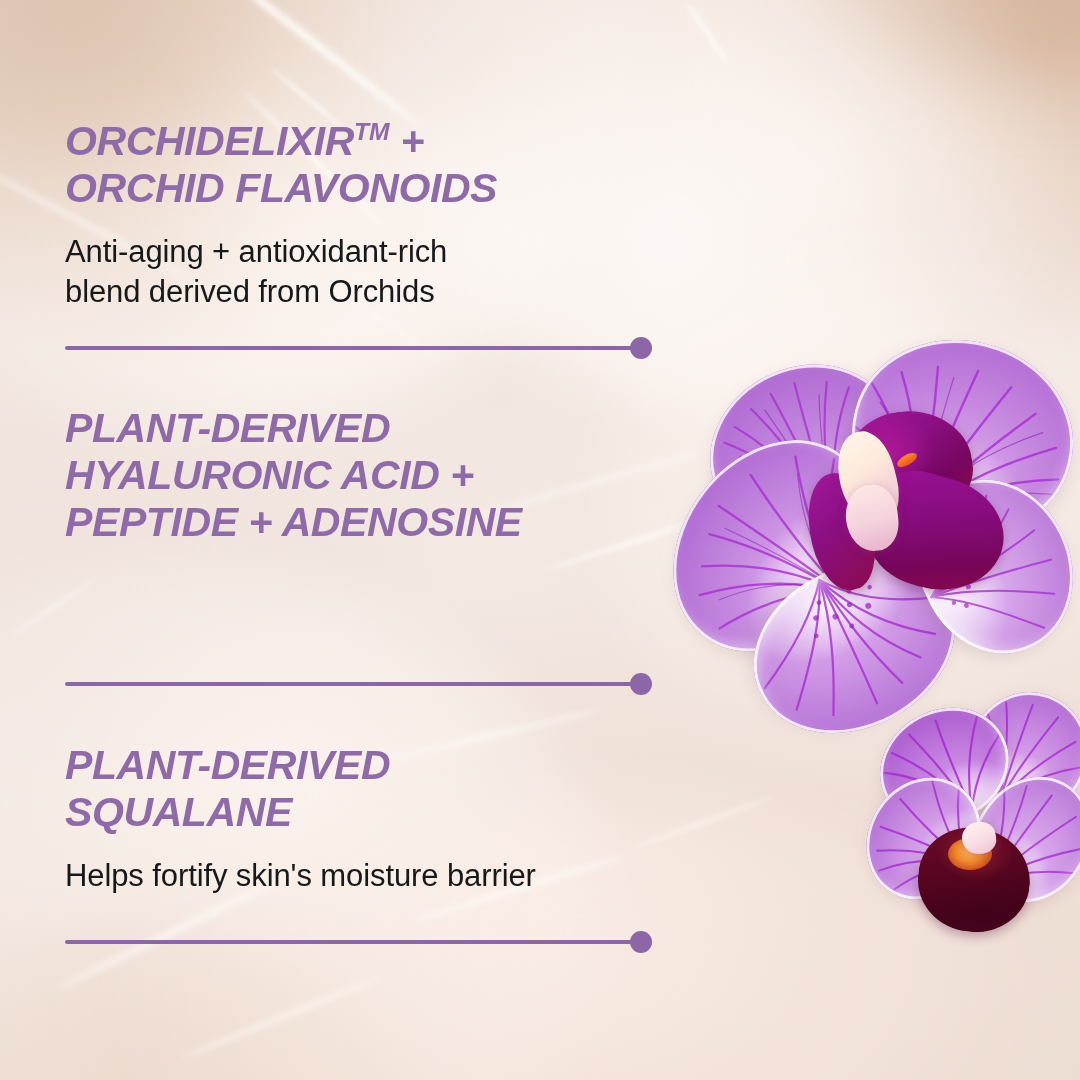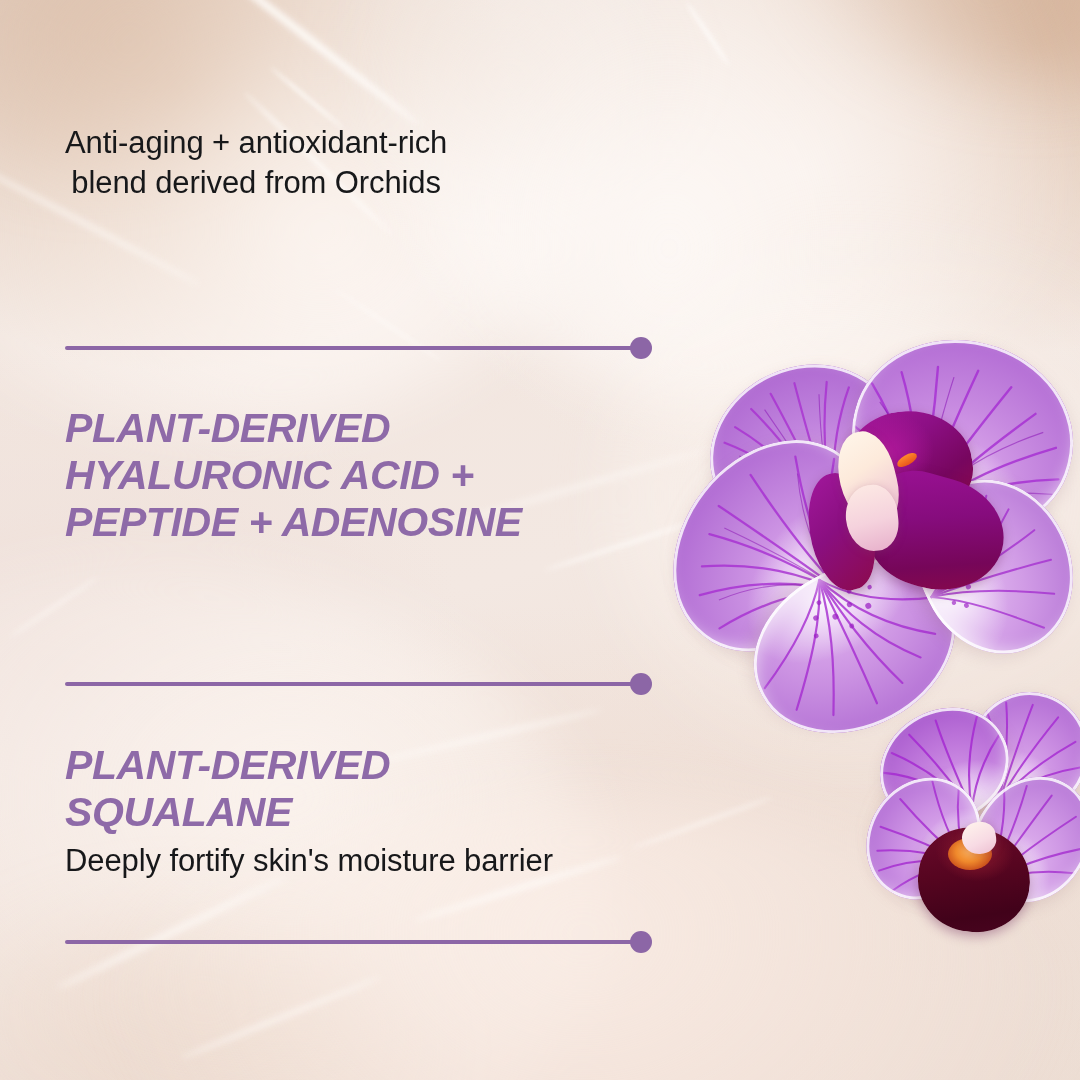--- a/index.html
+++ b/index.html
@@ -97,22 +97,21 @@
     line-height:0;
     letter-spacing:0;
   }
   .desc {
     color:#17181a;
     font-size:31px;
     line-height:40px;
     letter-spacing:-0.1px;
     font-weight:350;
     white-space:pre-line;
-    margin-top:5px;
-    text-align:center;
+    margin-top:20px;
   }
 
   .divider { position:absolute; left:65px; width:583px; height:14px; }
   .divider .line {
     position:absolute; left:0; top:5px; width:100%; height:4px;
     background:#8c66a6; border-radius:2px;
   }
   .divider .dot {
     position:absolute; right:-4px; top:-4px; width:22px; height:22px;
     background:#8c66a6; border-radius:50%;
@@ -450,20 +449,22 @@
                 linear-gradient(165deg, #6d0a2c 0%, #560520 44%, #41021a 78%, #4a0420 100%);"></div>
   <div class="anther" style="left:96px; top:146px; width:44px; height:32px; border-radius:50%;
               background:radial-gradient(ellipse at 48% 42%, #ffb45c 0%, #f08a2c 40%, #c4471a 78%, #8c2414 100%);"></div>
   <div class="column" style="left:110px; top:130px; width:34px; height:32px; transform:rotate(-8deg);
               background:linear-gradient(160deg,#fff4ec 0%,#f8dbe4 60%,#edc0d2 100%);"></div>
 </div>
 
 <div class="content">
 
   <div class="block b1">
+    <div class="headline"><span>ORCHIDELIXIR</span><sup>TM</sup><span> +
+ORCHID FLAVONOIDS</span></div>
     <div class="desc">Anti-aging + antioxidant-rich
 blend derived from Orchids</div>
   </div>
 
   <div class="divider d1">
     <div class="line"></div>
     <div class="dot"></div>
   </div>
 
   <div class="block b2">
@@ -473,21 +474,21 @@
   </div>
 
   <div class="divider d2">
     <div class="line"></div>
     <div class="dot"></div>
   </div>
 
   <div class="block b3">
     <div class="headline">PLANT-DERIVED
 SQUALANE</div>
-    <div class="desc">Deeply fortify skin's moisture barrier</div>
+    <div class="desc">Helps fortify skin's moisture barrier</div>
   </div>
 
   <div class="divider d3">
     <div class="line"></div>
     <div class="dot"></div>
   </div>
 
 </div>
 
 </body></html>

